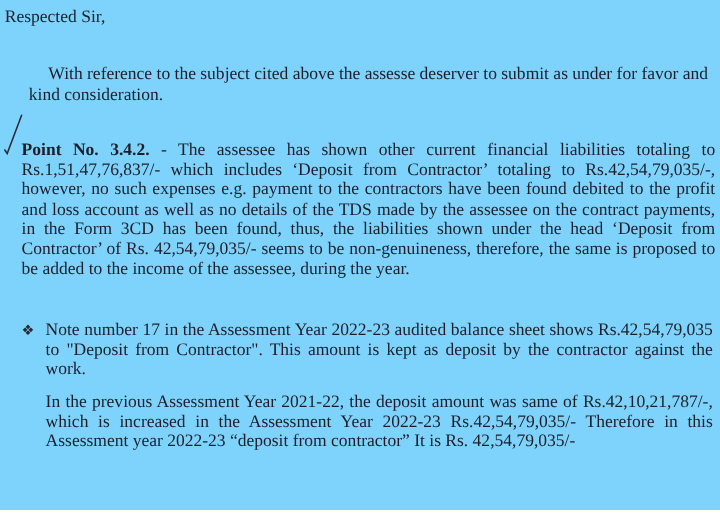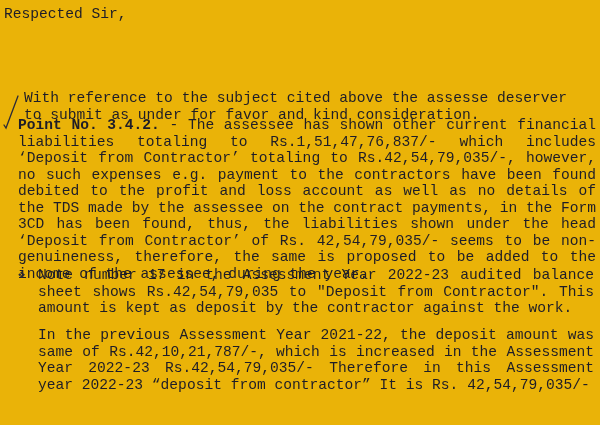--- a/index.html
+++ b/index.html
@@ -12,44 +12,43 @@
       overflow: hidden;
       background: #ffffff;
       position: relative;
     }
     .page {
       position: absolute;
       left: 0;
       top: 0;
       width: 600px;
       height: 425px;
-      background: #eab308;
+      background: #7dd3fc;
       color: #1e1d28;
-      font-family: Liberation Mono, monospace;
+      font-family: Liberation Serif, serif;
       font-size: 14.6px;
       line-height: 16.5px;
     }
     .salutation {
       position: absolute;
       left: 4px;
       top: 6px;
       margin: 0;
     }
     .para {
       position: absolute;
       margin: 0;
       text-align: justify;
       text-align-last: left;
     }
     .p-intro {
       left: 24px;
       top: 54px;
       width: 566px;
-      text-align: left;
-      margin-top: 36px;
+      text-align: right;
     }
     .p-point {
       left: 18px;
       top: 117px;
       width: 578px;
     }
     .p-note {
       left: 38px;
       top: 267px;
       width: 556px;

